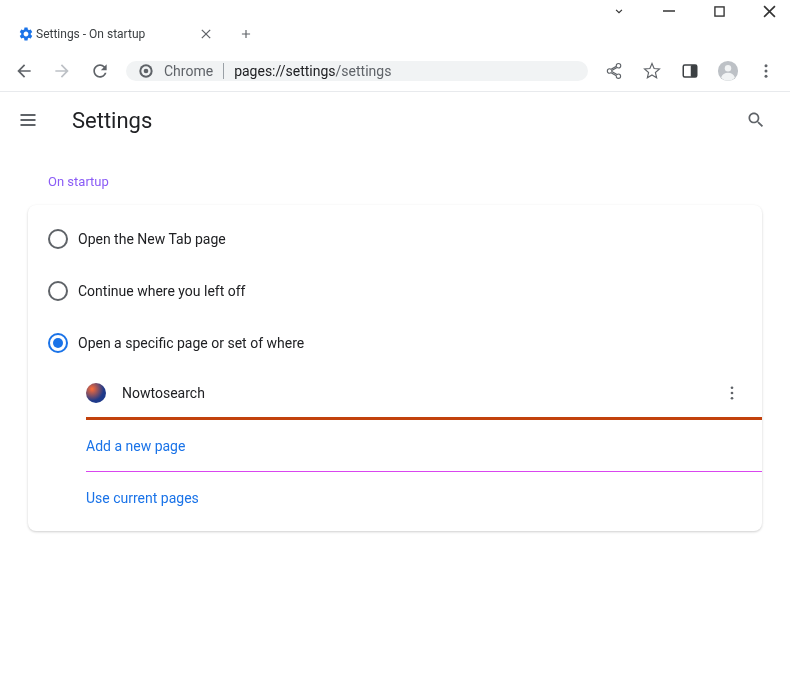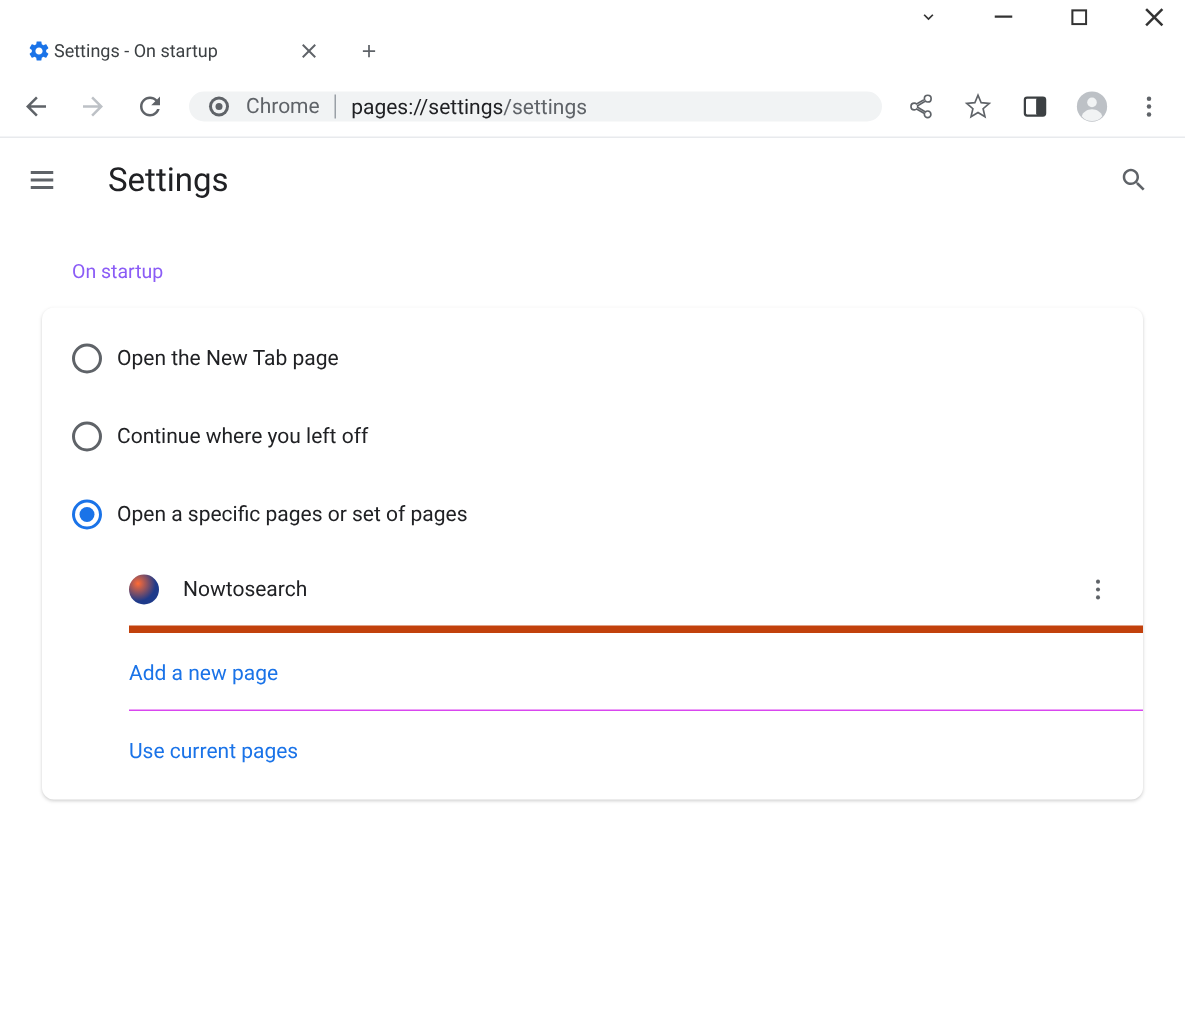--- a/index.html
+++ b/index.html
@@ -101,21 +101,21 @@
     .radio.selected { border-color: #1a73e8; }
     .radio.selected::after { content: ''; width: 10px; height: 10px; background: #1a73e8; border-radius: 50%; }
     .radio-label { font-size: 14px; color: #202124; }
     
     .sub-section { padding-left: 58px; padding-right: 0; }
     .page-entry {
       display: flex;
       align-items: center;
       padding: 12px 18px 12px 0;
       gap: 16px;
-      border-bottom: 5px solid #c2410c;
+      border-bottom: 3px solid #c2410c;
     }
     .page-favicon {
       width: 20px; height: 20px; border-radius: 50%;
       background: radial-gradient(circle at 30% 30%, #ff6b35, #1e3a8a 60%);
       flex-shrink: 0;
     }
     .page-info { flex: 1; }
     .page-name { font-size: 14px; color: #202124; }
     .page-url { font-size: 13px; color: #5f6368; margin-top: 2px; }
     .more-btn { width: 24px; height: 24px; display: flex; align-items: center; justify-content: center; color: #5f6368; }
@@ -258,21 +258,21 @@
     <div class="radio-row">
       <div class="radio"></div>
       <div class="radio-label">Open the New Tab page</div>
     </div>
     <div class="radio-row">
       <div class="radio"></div>
       <div class="radio-label">Continue where you left off</div>
     </div>
     <div class="radio-row">
       <div class="radio selected"></div>
-      <div class="radio-label">Open a specific pages or set of pages</div>
+      <div class="radio-label">Open a specific page or set of where</div>
     </div>
     <div class="sub-section">
       <div class="page-entry">
         <div class="page-favicon"></div>
         <div class="page-info">
           <div class="page-name">Nowtosearch</div>
         </div>
         <div class="more-btn">
           <svg width="18" height="18" viewBox="0 0 24 24">
               <circle cx="12" cy="5" r="1.8" fill="#5f6368"></circle>

